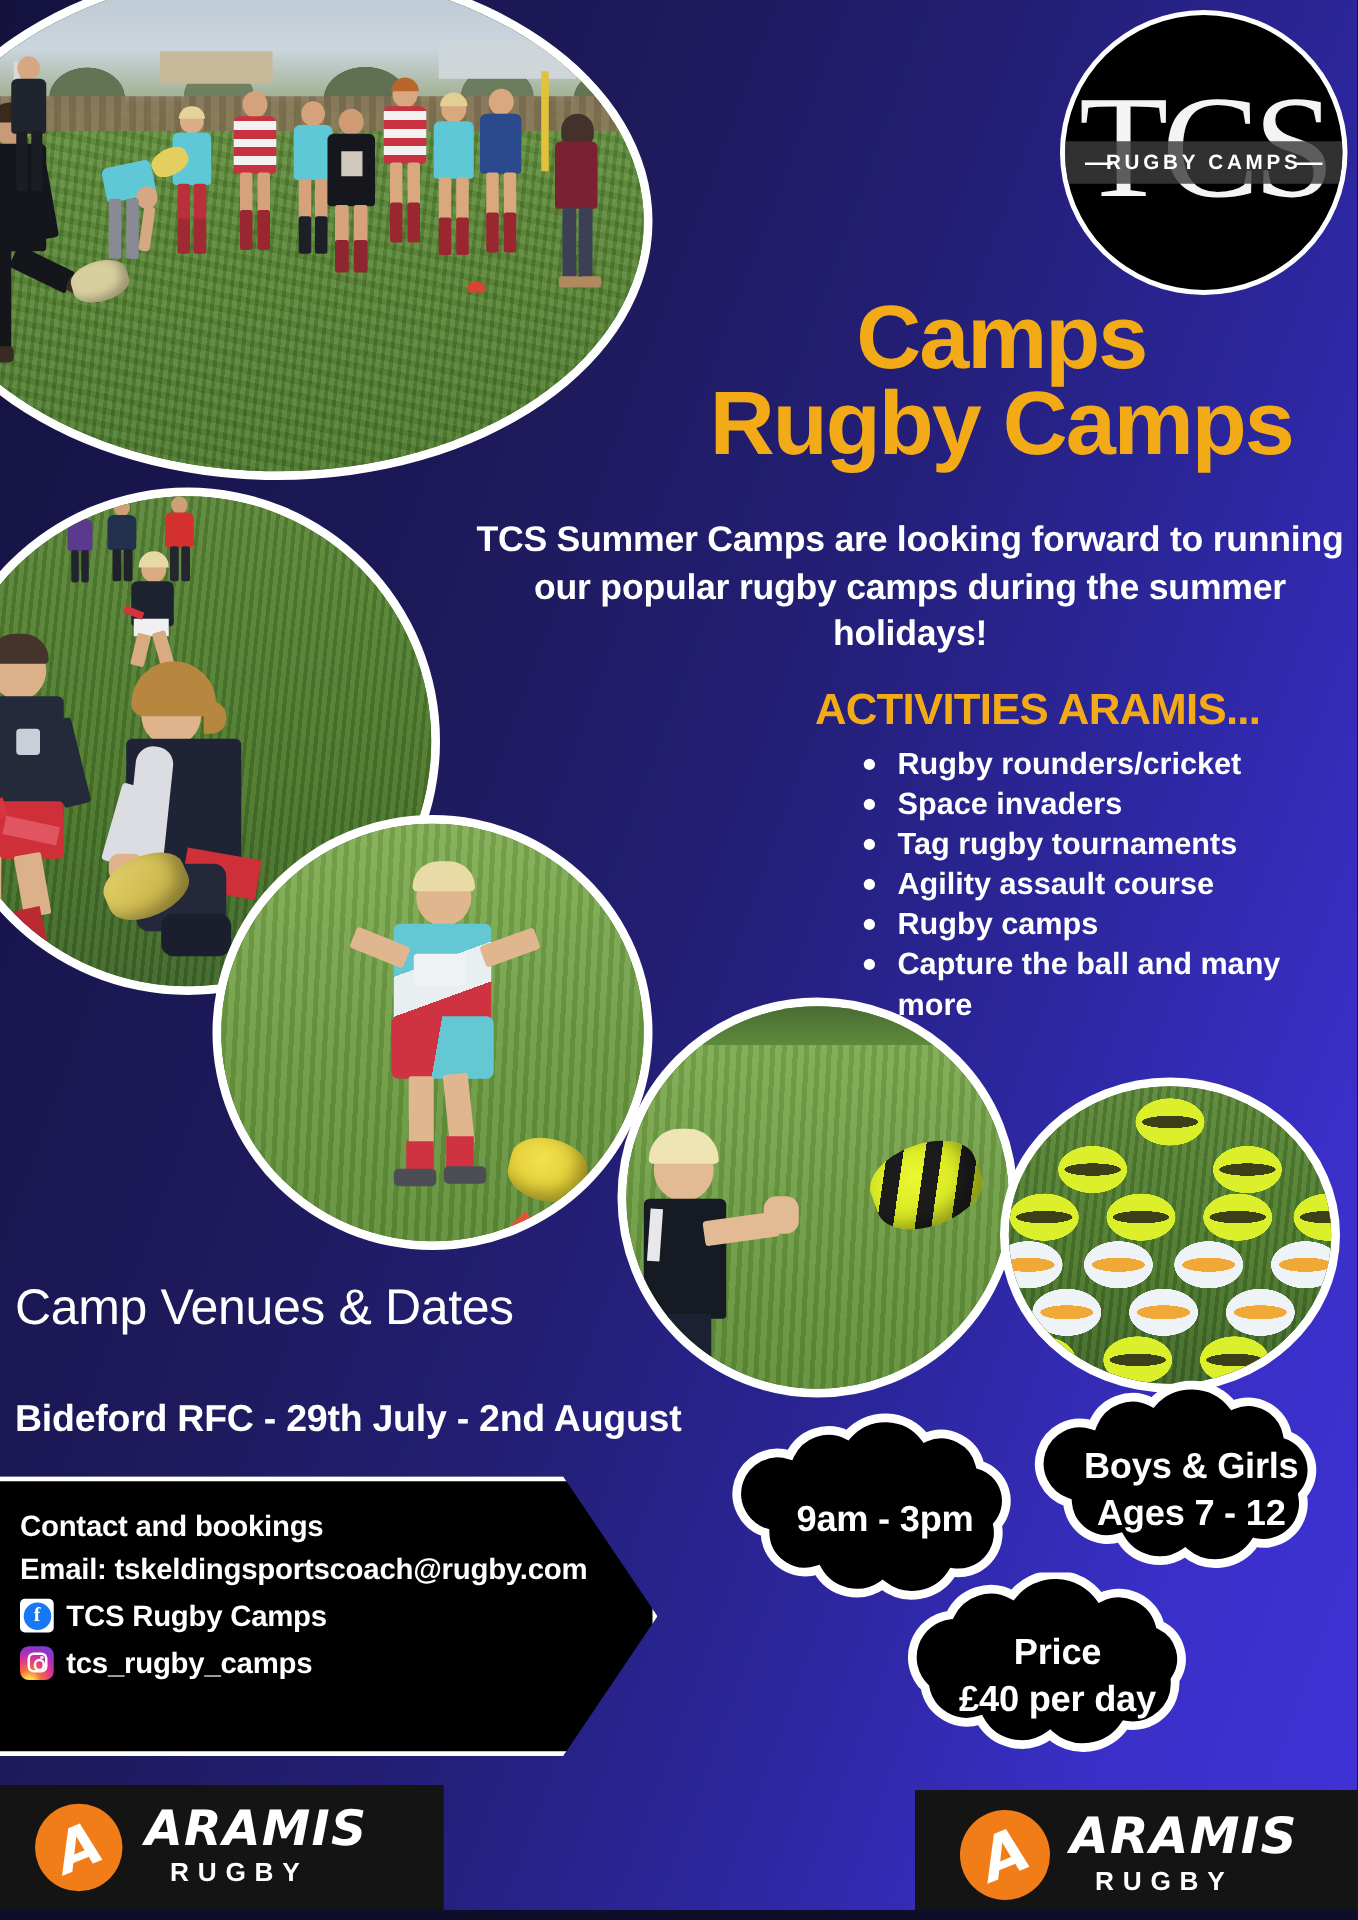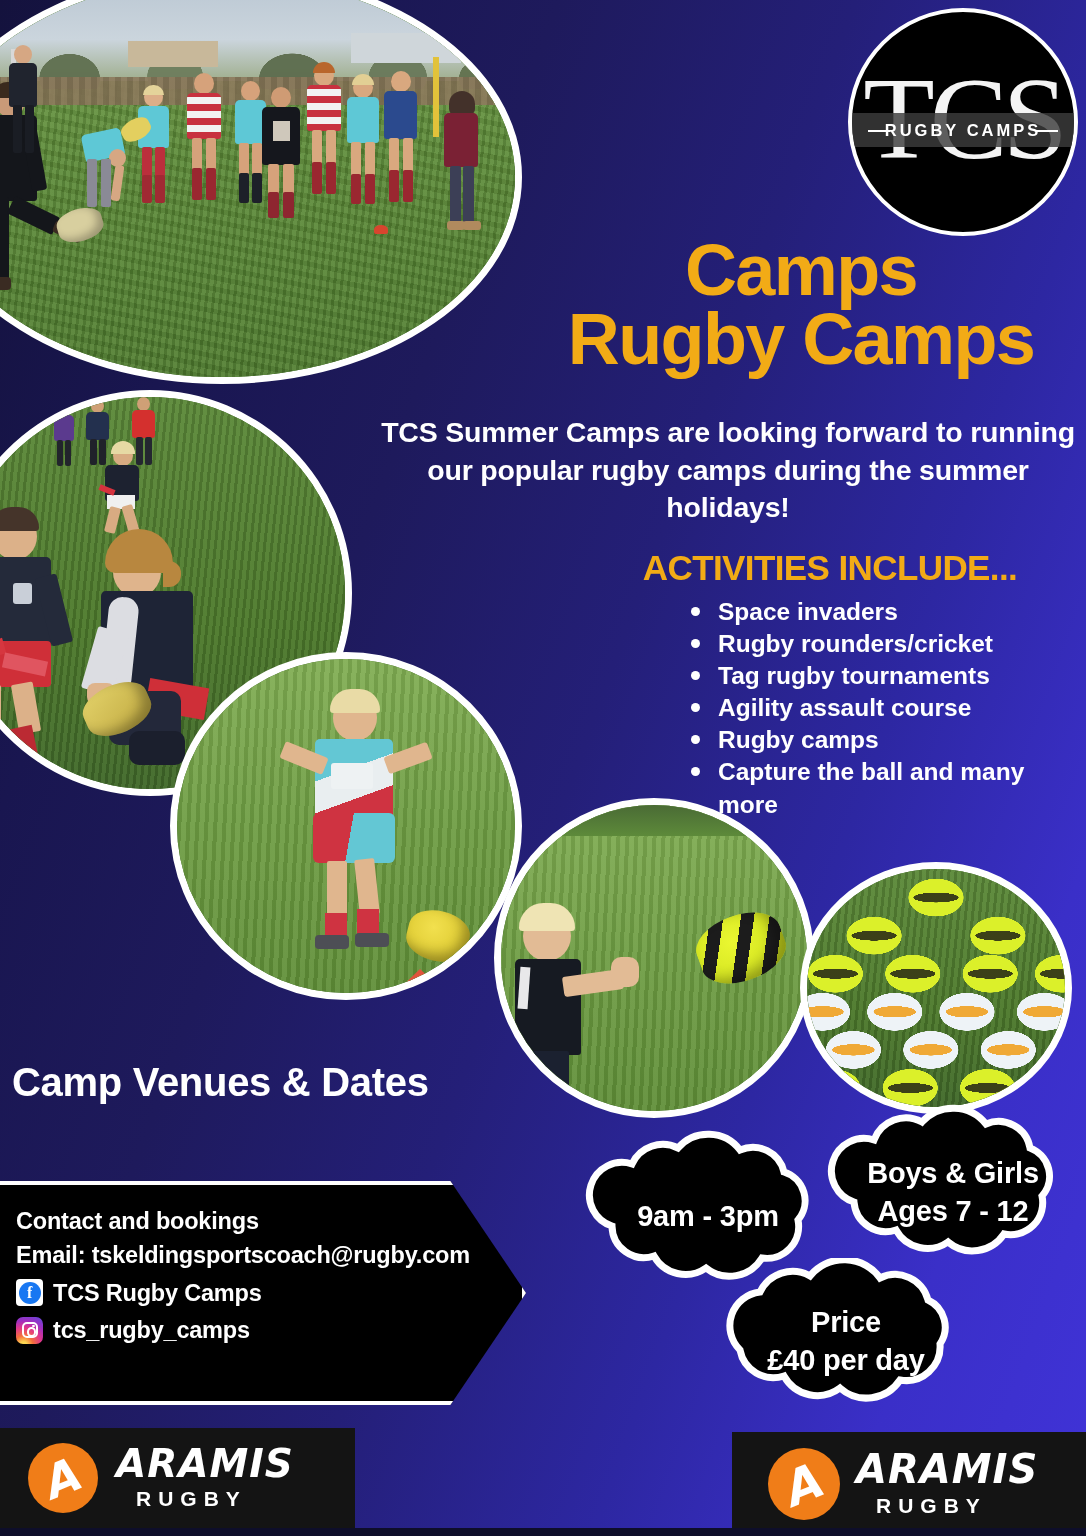--- a/index.html
+++ b/index.html
@@ -92,22 +92,22 @@
     list-style:none;
   }
   .act-list li { position:relative; padding-left:2px; }
   .act-list li .bul {
     position:absolute; left:-25px; top:11px;
     width:9px; height:9px; border-radius:50%; background:#fff;
   }
 
   
   .venue-title {
-    position:absolute; left:12px; top:1060px;
-    color:#fff; font-weight:700; font-size:40px; letter-spacing:-.3px;
+    position:absolute; left:12px; top:1024px;
+    color:#fff; font-weight:400; font-size:40px; letter-spacing:-.3px;
   }
   .venue-line {
     position:absolute; left:12px; top:1119px;
     color:#fff; font-weight:700; font-size:30px; letter-spacing:-.2px;
   }
 
   
   .contact-wrap { position:absolute; left:-14px; top:1181px; width:540px; height:224px; }
   .contact-shape {
     position:absolute; inset:0;
@@ -482,31 +482,32 @@
     <div class="band">RUGBY CAMPS</div>
   </div>
 
   <div class="headline">
     <div>Camps</div>
     <div>Rugby Camps</div>
   </div>
 
   <div class="subhead">TCS Summer Camps are looking forward to running our popular rugby camps during the summer holidays!</div>
 
-  <div class="act-title">ACTIVITIES INCLUDE...</div>
+  <div class="act-title">ACTIVITIES ARAMIS...</div>
   <ul class="act-list">
+    <li><span class="bul"></span><span>Rugby rounders/cricket</span></li>
     <li><span class="bul"></span><span>Space invaders</span></li>
-    <li><span class="bul"></span><span>Rugby rounders/cricket</span></li>
     <li><span class="bul"></span><span>Tag rugby tournaments</span></li>
     <li><span class="bul"></span><span>Agility assault course</span></li>
     <li><span class="bul"></span><span>Rugby camps</span></li>
     <li><span class="bul"></span><span>Capture the ball and many more</span></li>
   </ul>
 
   <div class="venue-title">Camp Venues &amp; Dates</div>
+  <div class="venue-line">Bideford RFC - 29th July - 2nd August</div>
 
   <div class="contact-wrap">
     <div class="contact-shape"></div>
     <div class="contact-inner">
       <div>Contact and bookings</div>
       <div>Email: tskeldingsportscoach@rugby.com</div>
       <div class="soc-row">
         <span class="fb-icon">
             <i>f</i>
           </span>

